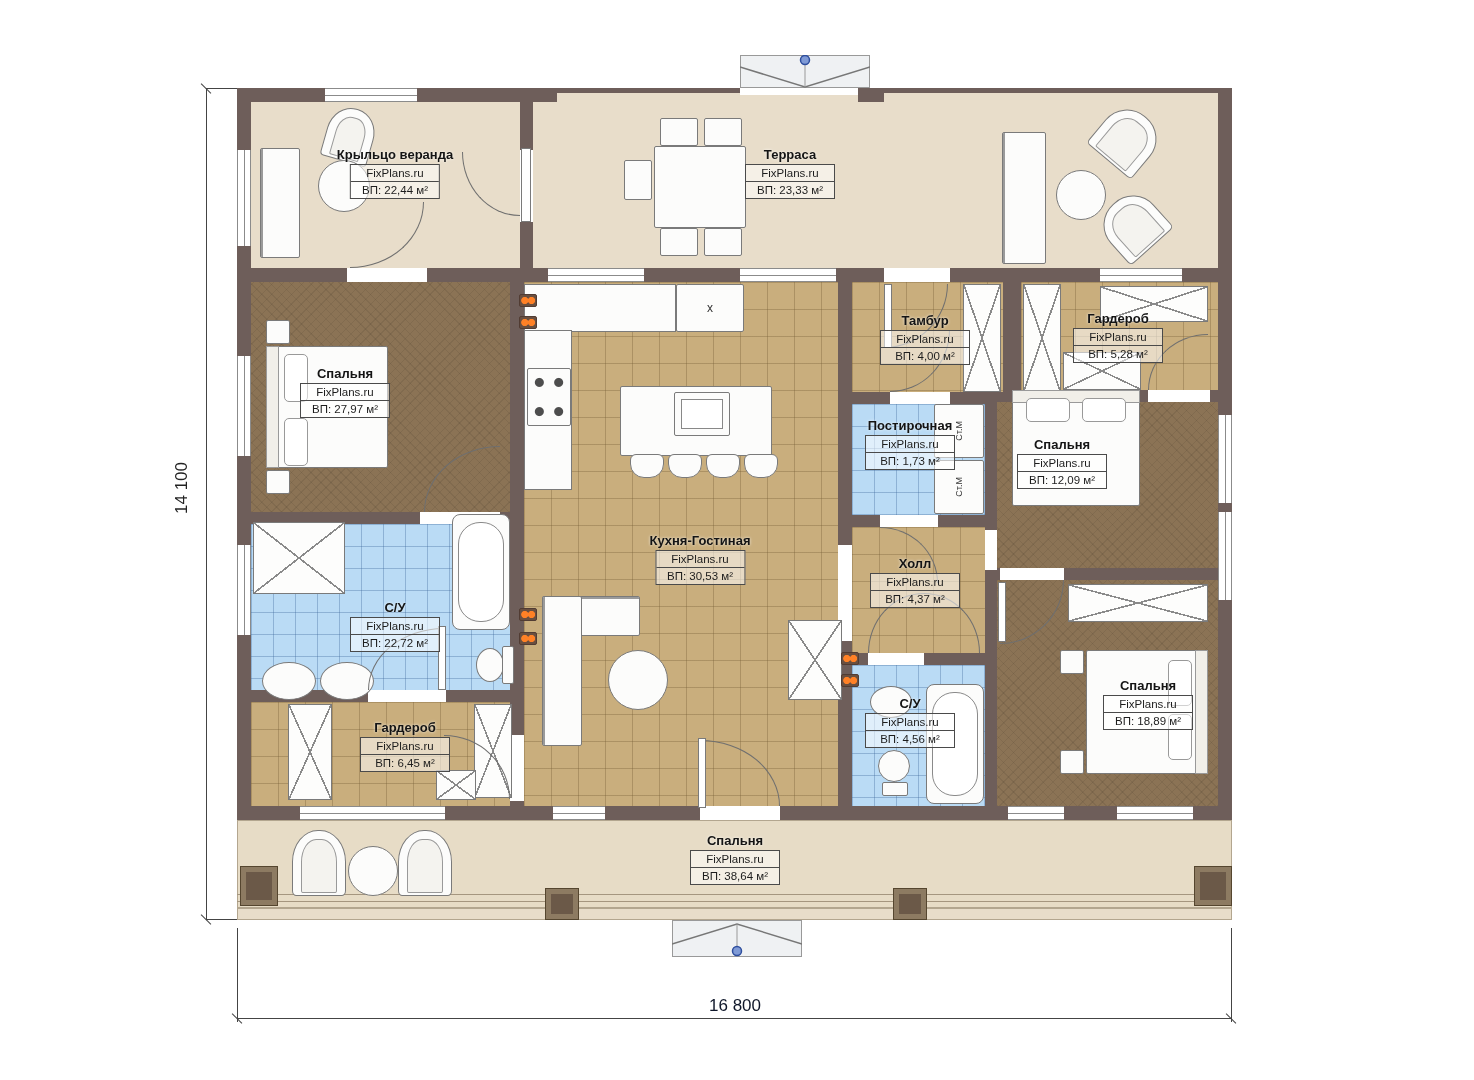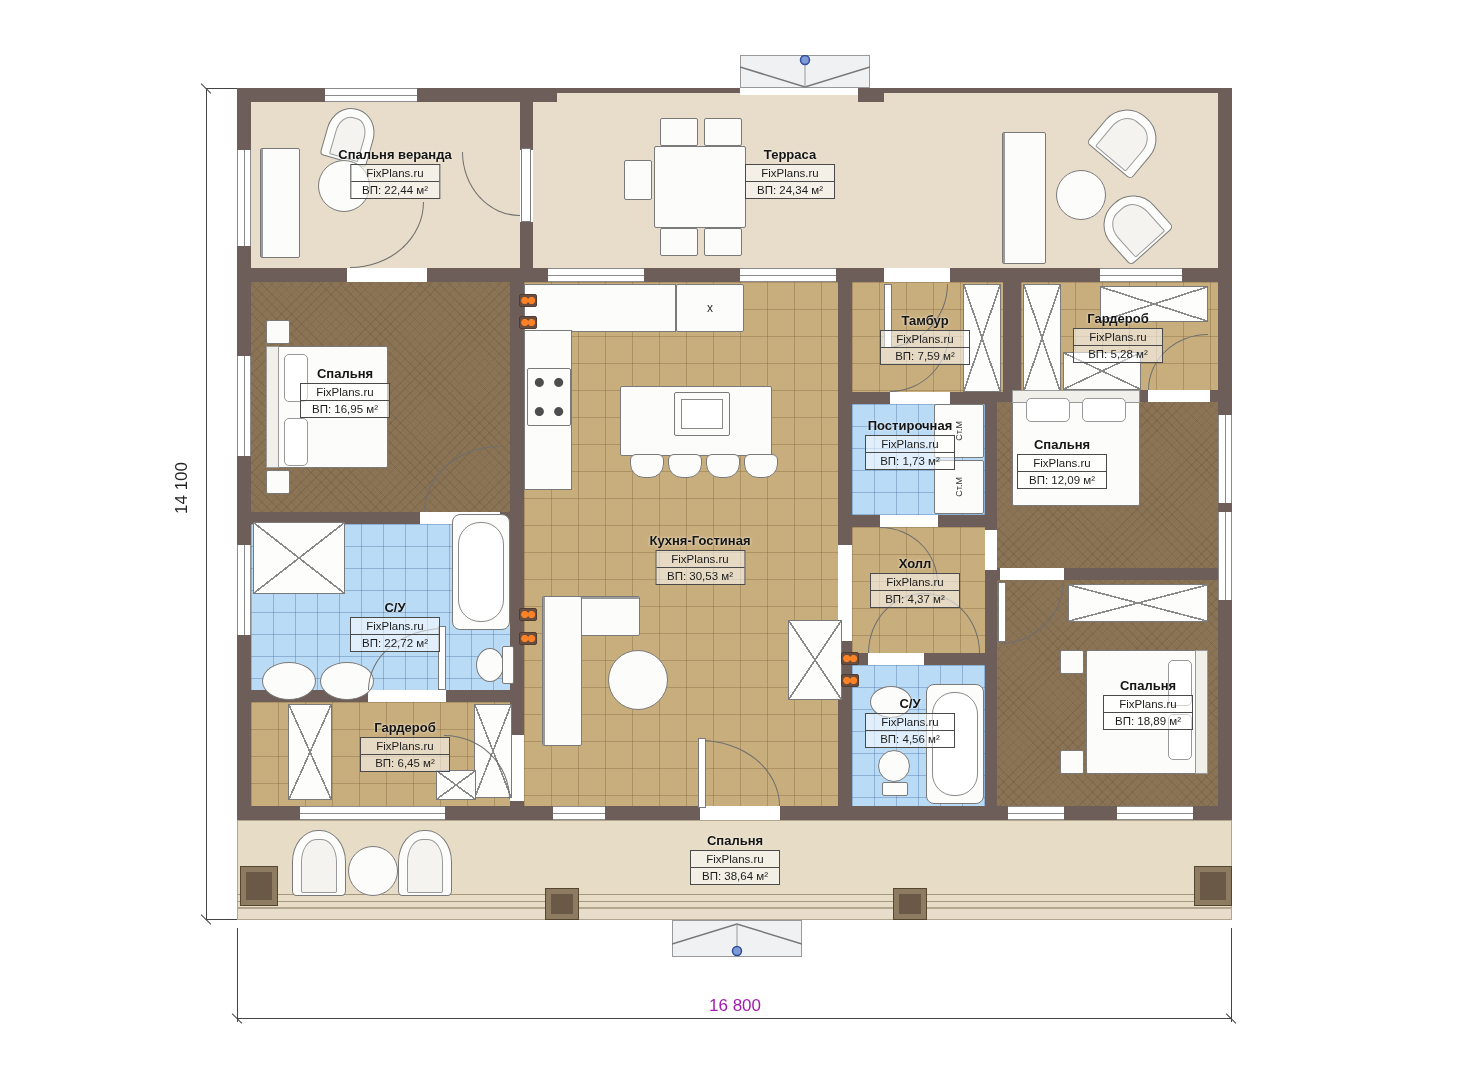--- a/index.html
+++ b/index.html
@@ -49,21 +49,21 @@
   
   .col{background:#6b5948;box-shadow:inset 0 0 0 5px #8d7b62;border:1px solid #55462f;}
   .colT{background:#6e5e5a;}
   .hline{height:1px;background:#a5967f;}
   .vent{width:18px;height:13px;background:#6a4f3f;border:1px solid #513c33;border-radius:2px;background-image:radial-gradient(circle at 30% 50%,#ff8126 3.2px,transparent 4px),radial-gradient(circle at 72% 50%,#ff8126 3.2px,transparent 4px);}
   .washer-text{writing-mode:vertical-rl;transform:rotate(180deg);font-size:9px;color:#333;display:block;margin:auto;}
   .washer{display:flex;}
   .fridge{display:flex;align-items:center;justify-content:center;font-size:12px;color:#333;}
   .dim-line{background:#444;}
   .tick{width:14px;height:1px;background:#444;transform:rotate(45deg);}
-  .dim-label-h{font-size:17px;color:#a21caf;transform:translateX(-50%);}
+  .dim-label-h{font-size:17px;color:#0f172a;transform:translateX(-50%);}
   .dim-label-v{font-size:17px;color:#222;writing-mode:vertical-rl;transform:rotate(180deg);}
   .sofa-line-l{box-shadow:inset 6px 0 0 -4px #9a9a9a;}
   .sofa-line-t{box-shadow:inset 0 6px 0 -4px #9a9a9a;}
 </style>
 </head>
 <body>
 
 <div class="canvas">
 
   <div class="abs wall-base" style="left:237px;top:88px;width:995px;height:732px;"></div>
@@ -242,52 +242,52 @@
   <div class="abs" style="left:672px;top:920px;width:130px;height:37px;z-index:5;">
     <svg width="130" height="37">
       <rect x="0.5" y="0.5" width="129" height="36" fill="#eff1f3" stroke="#999"></rect>
       <polyline points="0,24 65,4 130,24" fill="none" stroke="#777" stroke-width="1.5"></polyline>
       <line x1="65" y1="4" x2="65" y2="37" stroke="#999"></line>
       <circle cx="65" cy="31" r="4.5" fill="#7f9ad6" stroke="#2e4e9e" stroke-width="1.5"></circle>
     </svg>
   </div>
 
   <div class="abs room-label" style="left:395px;top:147px;">
-    <div class="room-name">Спальня веранда</div>
+    <div class="room-name">Крыльцо веранда</div>
     <div class="label-box">
       <div class="wm">FixPlans.ru</div>
       <div class="area">ВП: 22,44 м²</div>
     </div>
   </div>
   <div class="abs room-label" style="left:790px;top:147px;">
     <div class="room-name">Терраса</div>
     <div class="label-box">
       <div class="wm">FixPlans.ru</div>
-      <div class="area">ВП: 24,34 м²</div>
+      <div class="area">ВП: 23,33 м²</div>
     </div>
   </div>
   <div class="abs room-label" style="left:345px;top:366px;">
     <div class="room-name">Спальня</div>
     <div class="label-box">
       <div class="wm">FixPlans.ru</div>
-      <div class="area">ВП: 16,95 м²</div>
+      <div class="area">ВП: 27,97 м²</div>
     </div>
   </div>
   <div class="abs room-label" style="left:700px;top:533px;">
     <div class="room-name">Кухня-Гостиная</div>
     <div class="label-box">
       <div class="wm">FixPlans.ru</div>
       <div class="area">ВП: 30,53 м²</div>
     </div>
   </div>
   <div class="abs room-label" style="left:925px;top:313px;">
     <div class="room-name">Тамбур</div>
     <div class="label-box">
       <div class="wm">FixPlans.ru</div>
-      <div class="area">ВП: 7,59 м²</div>
+      <div class="area">ВП: 4,00 м²</div>
     </div>
   </div>
   <div class="abs room-label" style="left:1118px;top:311px;">
     <div class="room-name">Гардероб</div>
     <div class="label-box">
       <div class="wm">FixPlans.ru</div>
       <div class="area">ВП: 5,28 м²</div>
     </div>
   </div>
   <div class="abs room-label" style="left:910px;top:418px;">

